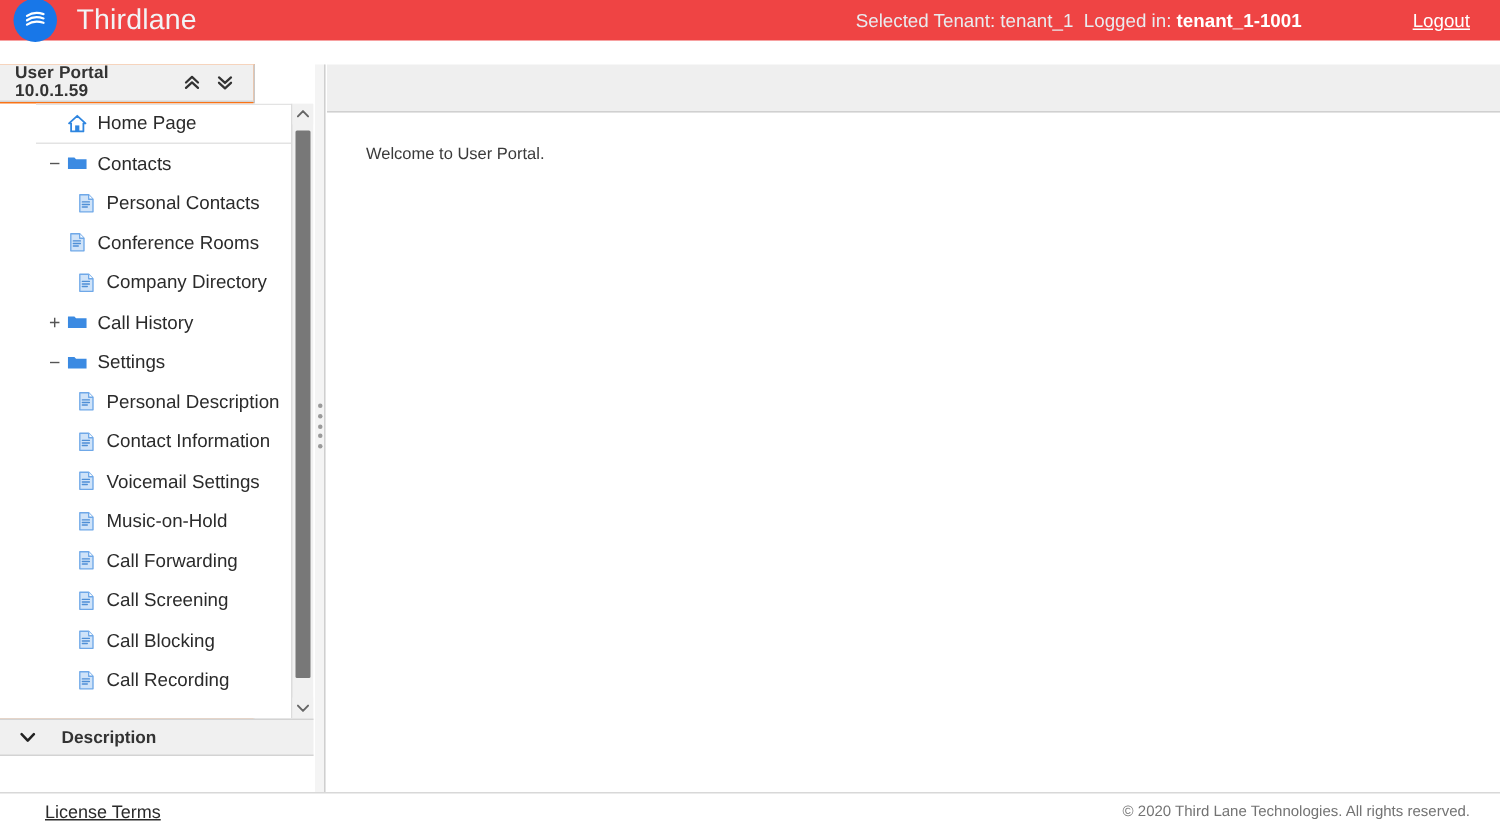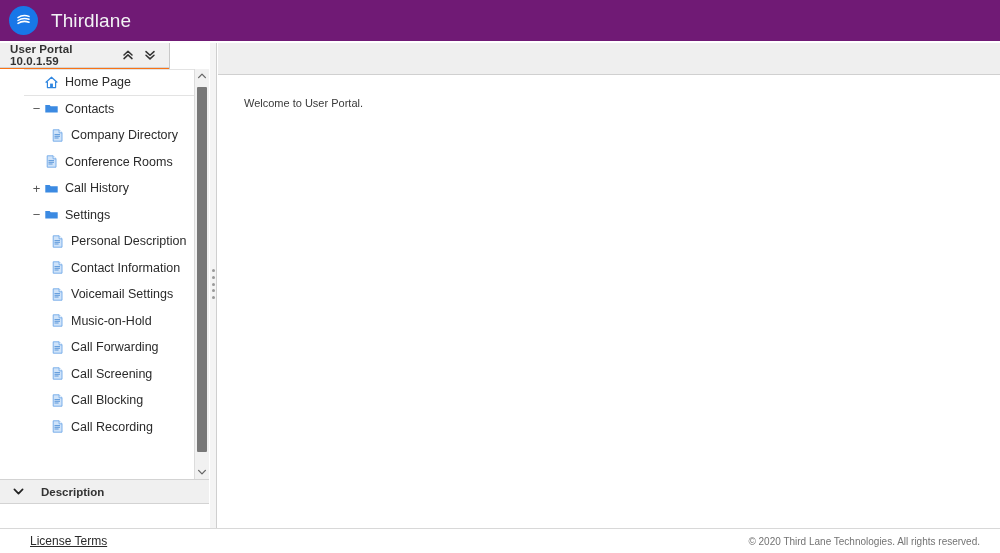--- a/index.html
+++ b/index.html
@@ -8,22 +8,22 @@
     width: 1000px; height: 553px;
     overflow: hidden;
     background: #ffffff;
     font-family: "Liberation Sans", sans-serif;
     -webkit-font-smoothing: antialiased;
   }
 
   
   .topbar {
     position: absolute; top: 0; left: 0;
-    width: 1000px; height: 41px;
-    background: #701a75;
+    width: 1000px; height: 27px;
+    background: #ef4444;
     display: flex; align-items: center;
     color: #ffffff;
   }
   .logo-wrap { display: flex; align-items: center; padding-left: 9px; }
   .logo-circle {
     width: 29px; height: 29px; border-radius: 50%;
     background: #1877e8;
     display: flex; align-items: center; justify-content: center;
     flex: 0 0 auto;
   }
@@ -257,20 +257,24 @@
     <div class="logo-circle">
       <svg width="19" height="19" viewBox="0 0 19 19">
         <path d="M4 6.6 C7.5 4.2, 11.5 4.2, 15 5.4" stroke="#ffffff" stroke-width="1.5" fill="none" stroke-linecap="round"></path>
         <path d="M4 9.5 C7.5 7.1, 11.5 7.1, 15 8.3" stroke="#ffffff" stroke-width="1.5" fill="none" stroke-linecap="round"></path>
         <path d="M4 12.4 C7.5 10.0, 11.5 10.0, 15 11.2" stroke="#ffffff" stroke-width="1.5" fill="none" stroke-linecap="round"></path>
       </svg>
     </div>
     <div class="brand">Thirdlane</div>
   </div>
 
+  <div class="topbar-right">
+    <span class="tenant-info"><span>Selected Tenant:</span>&nbsp;<span>tenant_1</span>&nbsp;&nbsp;<span>Logged in:</span>&nbsp;<span class="bold">tenant_1-1001</span></span>
+    <span class="logout-link">Logout</span>
+  </div>
 </div>
 
 <div class="body-region">
 
   <div class="left-panel">
 
     <div class="panel-header">
       <span class="panel-header-title">User Portal 10.0.1.59</span>
       <span class="panel-header-tools">
         <span class="hdr-btn">
@@ -309,31 +313,41 @@
             <span class="node-label">Contacts</span>
           </div>
           <div class="tree-row ind-1">
             <span class="node-icon">
               <svg width="15" height="15" viewBox="0 0 15 15">
                 <path d="M3.2 1.8 L9.1 1.8 L12.0 4.8 L12.0 13.2 L3.2 13.2 Z" fill="#cfe3f9" stroke="#6fa8e8" stroke-width="0.9" stroke-linejoin="round"></path>
                 <path d="M9.1 1.8 L9.1 4.8 L12.0 4.8" fill="#ffffff" stroke="#6fa8e8" stroke-width="0.9" stroke-linejoin="round"></path>
                 <path d="M4.9 6.6 H9.6 M4.9 8.3 H9.6 M4.9 10.0 H8.2" stroke="#4f8fd6" stroke-width="0.9" stroke-linecap="round"></path>
               </svg>
             </span>
+            <span class="node-label">Personal Contacts</span>
+          </div>
+          <div class="tree-row ind-leaf0">
+            <span class="node-icon">
+              <svg width="15" height="15" viewBox="0 0 15 15">
+                <path d="M3.2 1.8 L9.1 1.8 L12.0 4.8 L12.0 13.2 L3.2 13.2 Z" fill="#cfe3f9" stroke="#6fa8e8" stroke-width="0.9" stroke-linejoin="round"></path>
+                <path d="M9.1 1.8 L9.1 4.8 L12.0 4.8" fill="#ffffff" stroke="#6fa8e8" stroke-width="0.9" stroke-linejoin="round"></path>
+                <path d="M4.9 6.6 H9.6 M4.9 8.3 H9.6 M4.9 10.0 H8.2" stroke="#4f8fd6" stroke-width="0.9" stroke-linecap="round"></path>
+              </svg>
+            </span>
+            <span class="node-label">Conference Rooms</span>
+          </div>
+          <div class="tree-row ind-1">
+            <span class="node-icon">
+              <svg width="15" height="15" viewBox="0 0 15 15">
+                <path d="M3.2 1.8 L9.1 1.8 L12.0 4.8 L12.0 13.2 L3.2 13.2 Z" fill="#cfe3f9" stroke="#6fa8e8" stroke-width="0.9" stroke-linejoin="round"></path>
+                <path d="M9.1 1.8 L9.1 4.8 L12.0 4.8" fill="#ffffff" stroke="#6fa8e8" stroke-width="0.9" stroke-linejoin="round"></path>
+                <path d="M4.9 6.6 H9.6 M4.9 8.3 H9.6 M4.9 10.0 H8.2" stroke="#4f8fd6" stroke-width="0.9" stroke-linecap="round"></path>
+              </svg>
+            </span>
             <span class="node-label">Company Directory</span>
-          </div>
-          <div class="tree-row ind-leaf0">
-            <span class="node-icon">
-              <svg width="15" height="15" viewBox="0 0 15 15">
-                <path d="M3.2 1.8 L9.1 1.8 L12.0 4.8 L12.0 13.2 L3.2 13.2 Z" fill="#cfe3f9" stroke="#6fa8e8" stroke-width="0.9" stroke-linejoin="round"></path>
-                <path d="M9.1 1.8 L9.1 4.8 L12.0 4.8" fill="#ffffff" stroke="#6fa8e8" stroke-width="0.9" stroke-linejoin="round"></path>
-                <path d="M4.9 6.6 H9.6 M4.9 8.3 H9.6 M4.9 10.0 H8.2" stroke="#4f8fd6" stroke-width="0.9" stroke-linecap="round"></path>
-              </svg>
-            </span>
-            <span class="node-label">Conference Rooms</span>
           </div>
           <div class="tree-row ind-0">
             <span class="toggle">+</span>
             <span class="node-icon">
               <svg width="15" height="15" viewBox="0 0 15 15">
                 <path d="M1.3 4.0 L5.6 4.0 L6.7 5.2 L13.7 5.2 L13.7 11.6 L1.3 11.6 Z" fill="#3b8ae2"></path>
               </svg>
             </span>
             <span class="node-label">Call History</span>
           </div>

